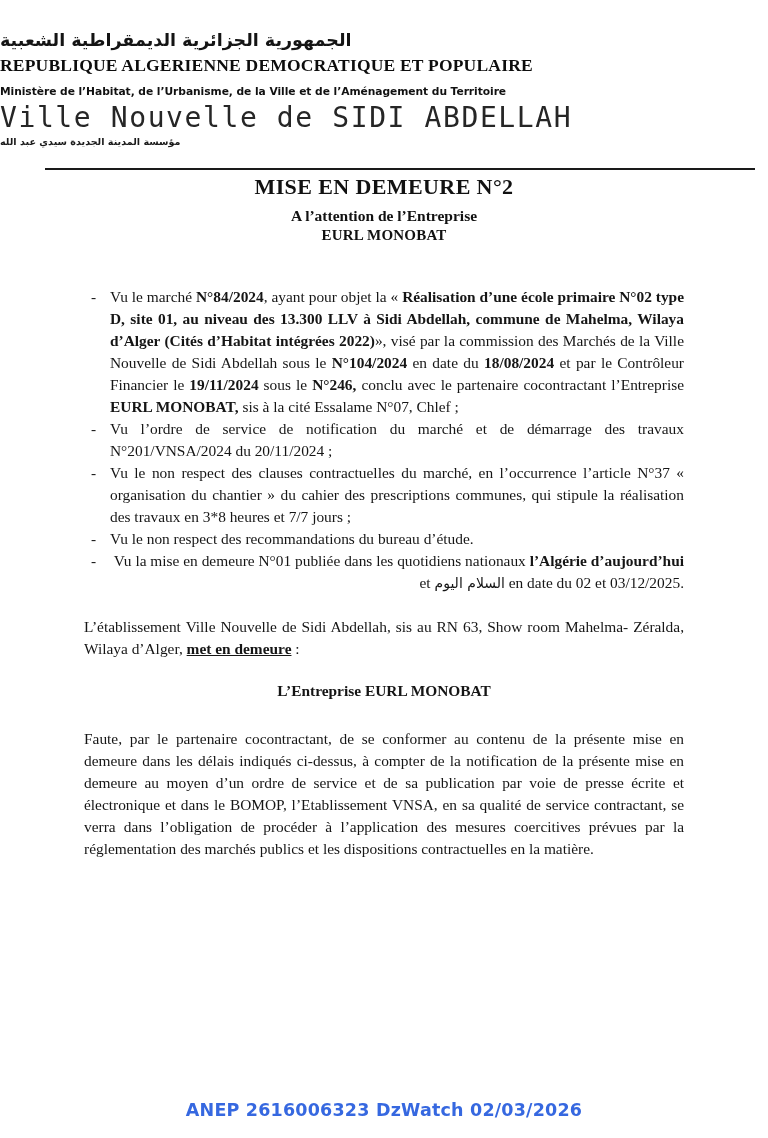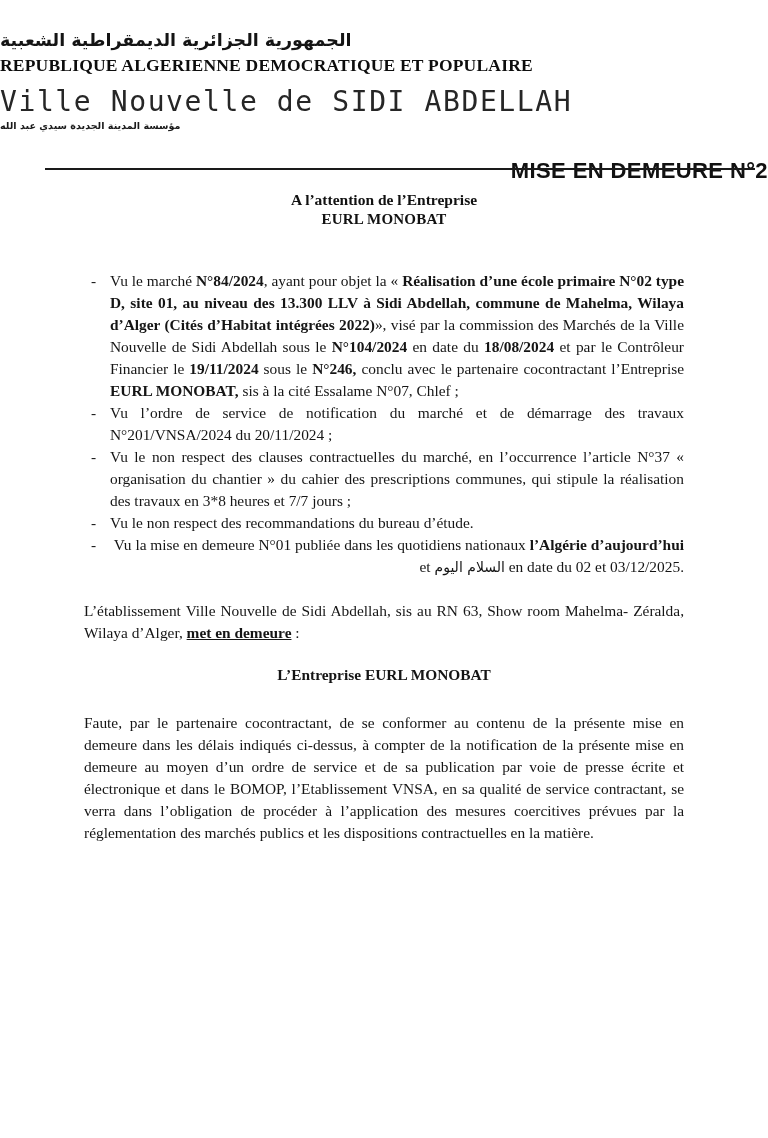--- a/index.html
+++ b/index.html
@@ -84,27 +84,26 @@
     height: 2px;
     background: #1a1a1a;
   }
 
   
   .title-block {
     margin-top: 27px;
     text-align: center;
   }
   .doc-title {
-    font-family: Liberation Sans, sans-serif;
+    font-family: Liberation Serif, serif;
     font-weight: 700;
     font-size: 22px;
     letter-spacing: 0.4px;
     color: #111111;
     margin-bottom: 7px;
-    text-align: right;
   }
   .attn-line {
     font-family: "Liberation Serif", serif;
     font-weight: 700;
     font-size: 15.5px;
     color: #111111;
     margin-bottom: 2px;
   }
   .company-line {
     font-family: "Liberation Serif", serif;
@@ -183,20 +182,21 @@
   }
 </style>
 </head>
 <body>
 
 <div class="page">
 
   <div class="header">
     <div class="ar-line1">الجمهورية الجزائرية الديمقراطية الشعبية</div>
     <div class="fr-line1">REPUBLIQUE ALGERIENNE DEMOCRATIQUE ET POPULAIRE</div>
+    <div class="fr-line2">Ministère de l’Habitat, de l’Urbanisme, de la Ville et de l’Aménagement du Territoire</div>
     <div class="vnsa-line">Ville Nouvelle de SIDI ABDELLAH</div>
     <div class="ar-line3">مؤسسة المدينة الجديدة سيدي عبد الله</div>
   </div>
 
   <div class="hrule"></div>
 
   <div class="title-block">
     <div class="doc-title">MISE EN DEMEURE N°2</div>
     <div class="attn-line">A l’attention de l’Entreprise</div>
     <div class="company-line">EURL MONOBAT</div>
@@ -214,14 +214,17 @@
 
     <div class="para para-gap" id="establishment-paragraph"><span>L’établissement Ville Nouvelle de Sidi Abdellah, sis au RN 63, Show room Mahelma- Zéralda, Wilaya d’Alger, </span><span class="u" style="font-weight: 700;">met en demeure</span><span> :</span></div>
 
     <div class="centered-company">L’Entreprise EURL MONOBAT</div>
 
 
     <div class="para para-gap2" id="consequence-paragraph"><span>Faute, par le partenaire cocontractant, de se conformer au contenu de la présente mise en demeure dans les délais indiqués ci-dessus, à compter de la notification de la présente mise en demeure au moyen d’un ordre de service et de sa publication par voie de presse écrite et électronique et dans le BOMOP, l’Etablissement VNSA, en sa qualité de service contractant, se verra dans l’obligation de procéder à l’application des mesures coercitives prévues par la réglementation des marchés publics et les dispositions contractuelles en la matière.</span></div>
 
   </div>
 
+  <div class="footer">
+    <div class="anep" style="color: rgb(54, 104, 224);">ANEP 2616006323 DzWatch 02/03/2026</div>
+  </div>
 
 </div>
 
 </body></html>

